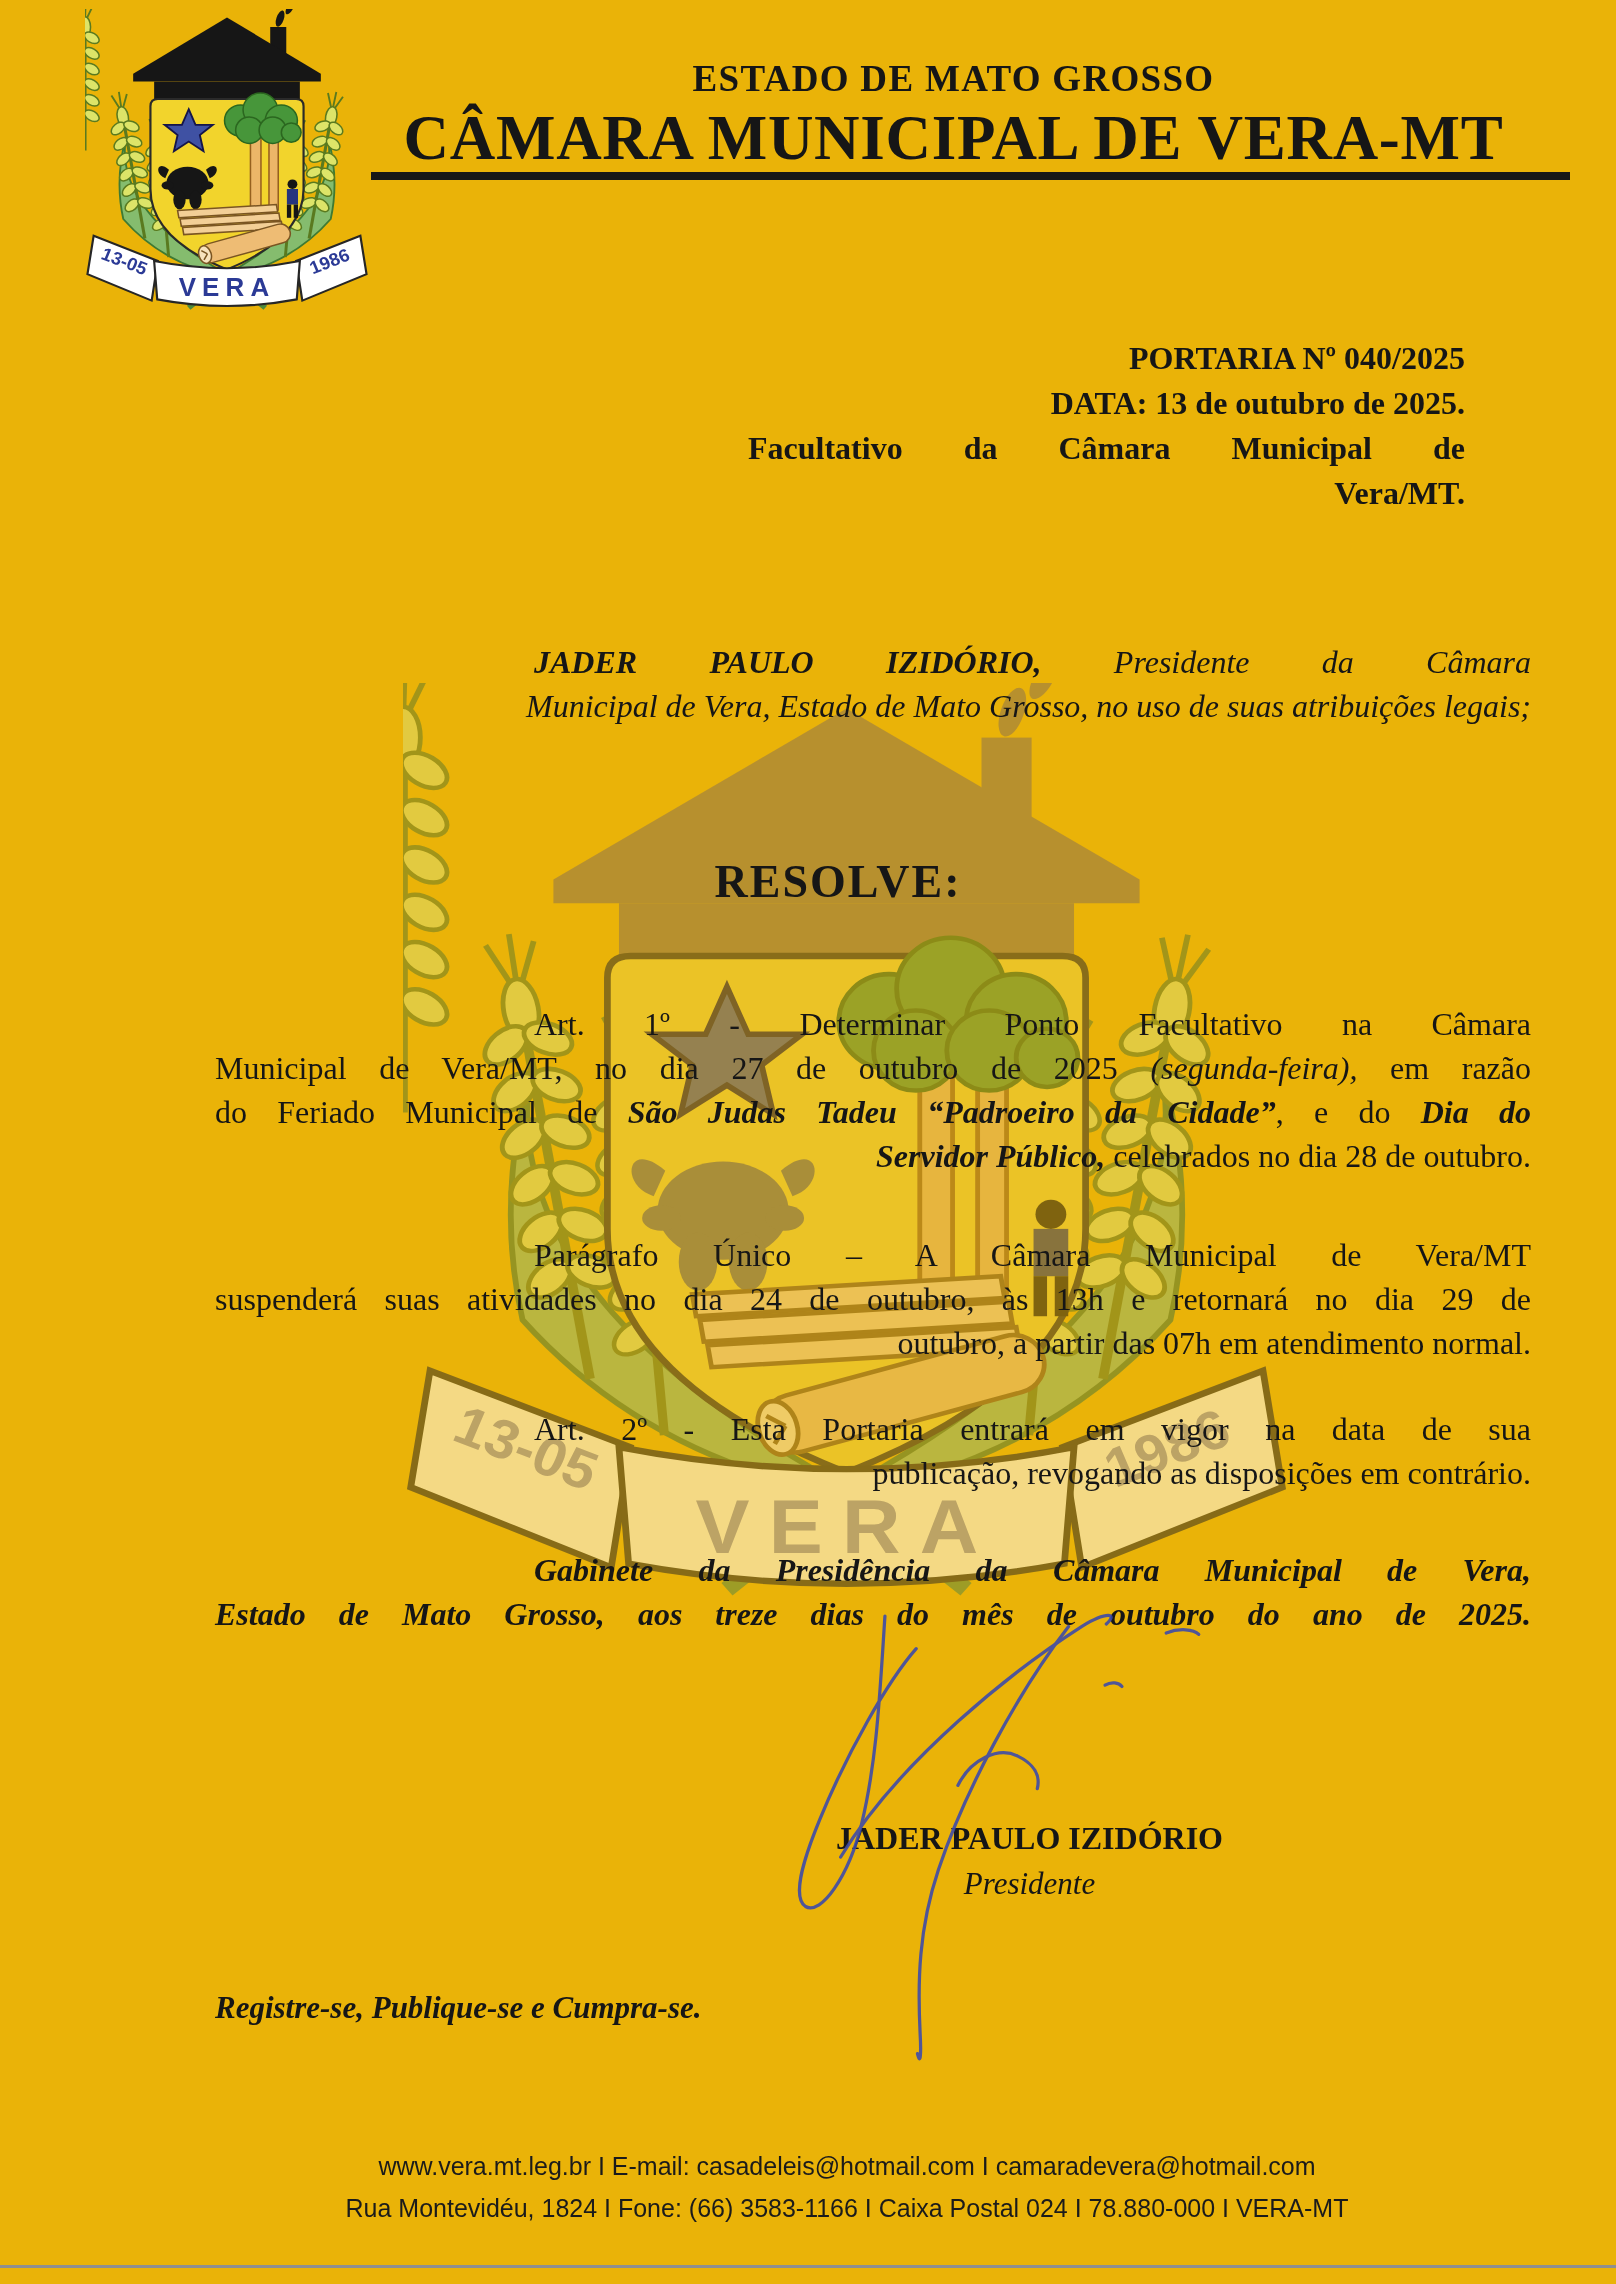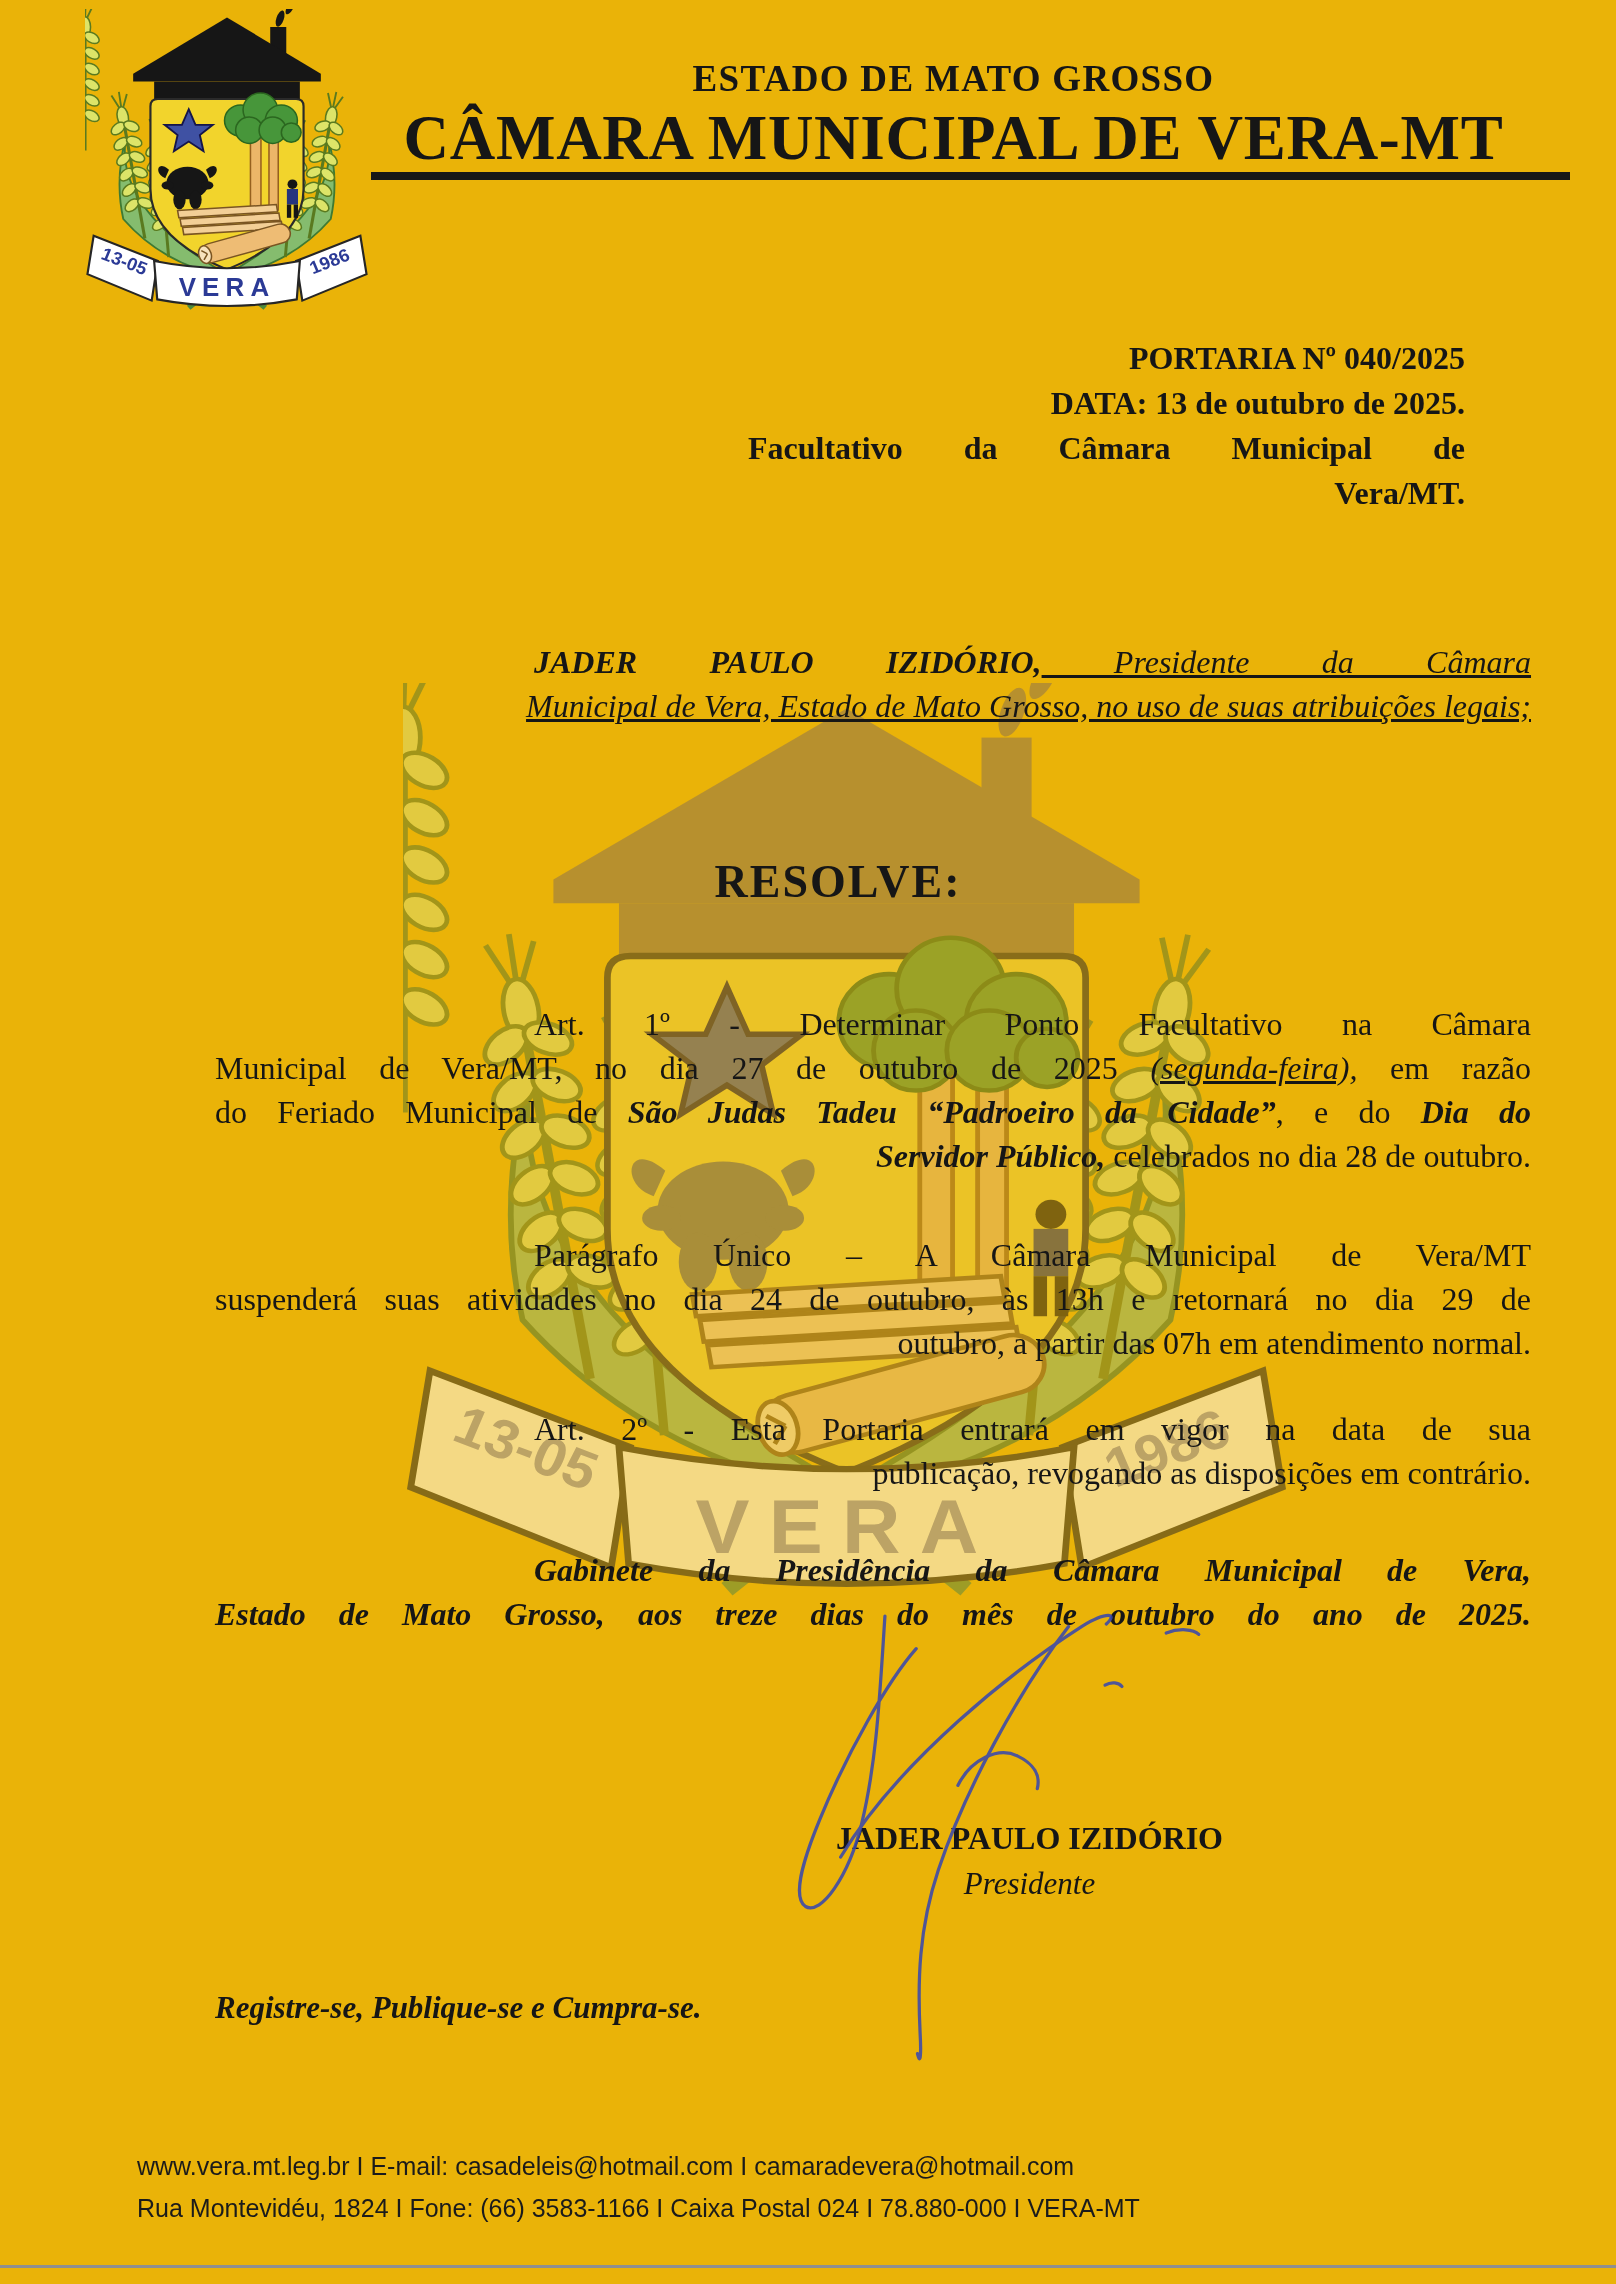--- a/index.html
+++ b/index.html
@@ -16,33 +16,33 @@
   
   .meta{left:748px;top:336px;width:717px;font-weight:bold;font-size:32px;line-height:45px;}
 
   
   .col{left:215px;width:1316px;font-size:32px;line-height:44px;}
   .ln{white-space:normal;text-align:right;}
   .j{text-align:justify;text-align-last:justify;}
   .ind{padding-left:319px;}
   .seg-n{font-weight:normal;font-style:normal;}
   .seg-b{font-weight:normal;}
-  .seg-i{font-style:italic;text-decoration:underline;}
+  .seg-i{font-style:italic;}
   .seg-bi{font-weight:bold;font-style:italic;}
 
   .resolve{left:215px;top:855px;width:1316px;text-align:center;font-weight:bold;
            font-size:46px;letter-spacing:2px;transform:translateX(-35px);}
 
   .sigblock{left:704px;top:1786px;width:651px;text-align:center;line-height:46px;margin-top:29px;}
   .sig-name{font-weight:bold;font-size:32px;}
   .sig-role{font-style:italic;font-size:31px;}
 
   .closing{left:215px;top:1990px;font-weight:bold;font-style:italic;font-size:31px;}
 
-  .footer{left:137px;top:2145px;width:1420px;
+  .footer{left:137px;top:2145px;width:1420px;text-align:center;
           font-family:"Liberation Sans",sans-serif;font-size:25px;line-height:42px;color:#1b1b1b;}
 
   .scan-edge{left:0;top:2265px;width:1616px;height:2.6px;background:#8f8f8f;}
 
   
   .crest-header{left:85px;top:9px;width:284px;height:306px;}
   .crest-wm{left:403px;top:683px;width:887px;height:928px;opacity:.5;
             --house:#8a6e50; --bull:#6a6a6a; --bantext:#8f95c8;
             filter:saturate(.85);}
   .grain{fill:#dde468;stroke:#5a7a1f;stroke-width:2.5;}

